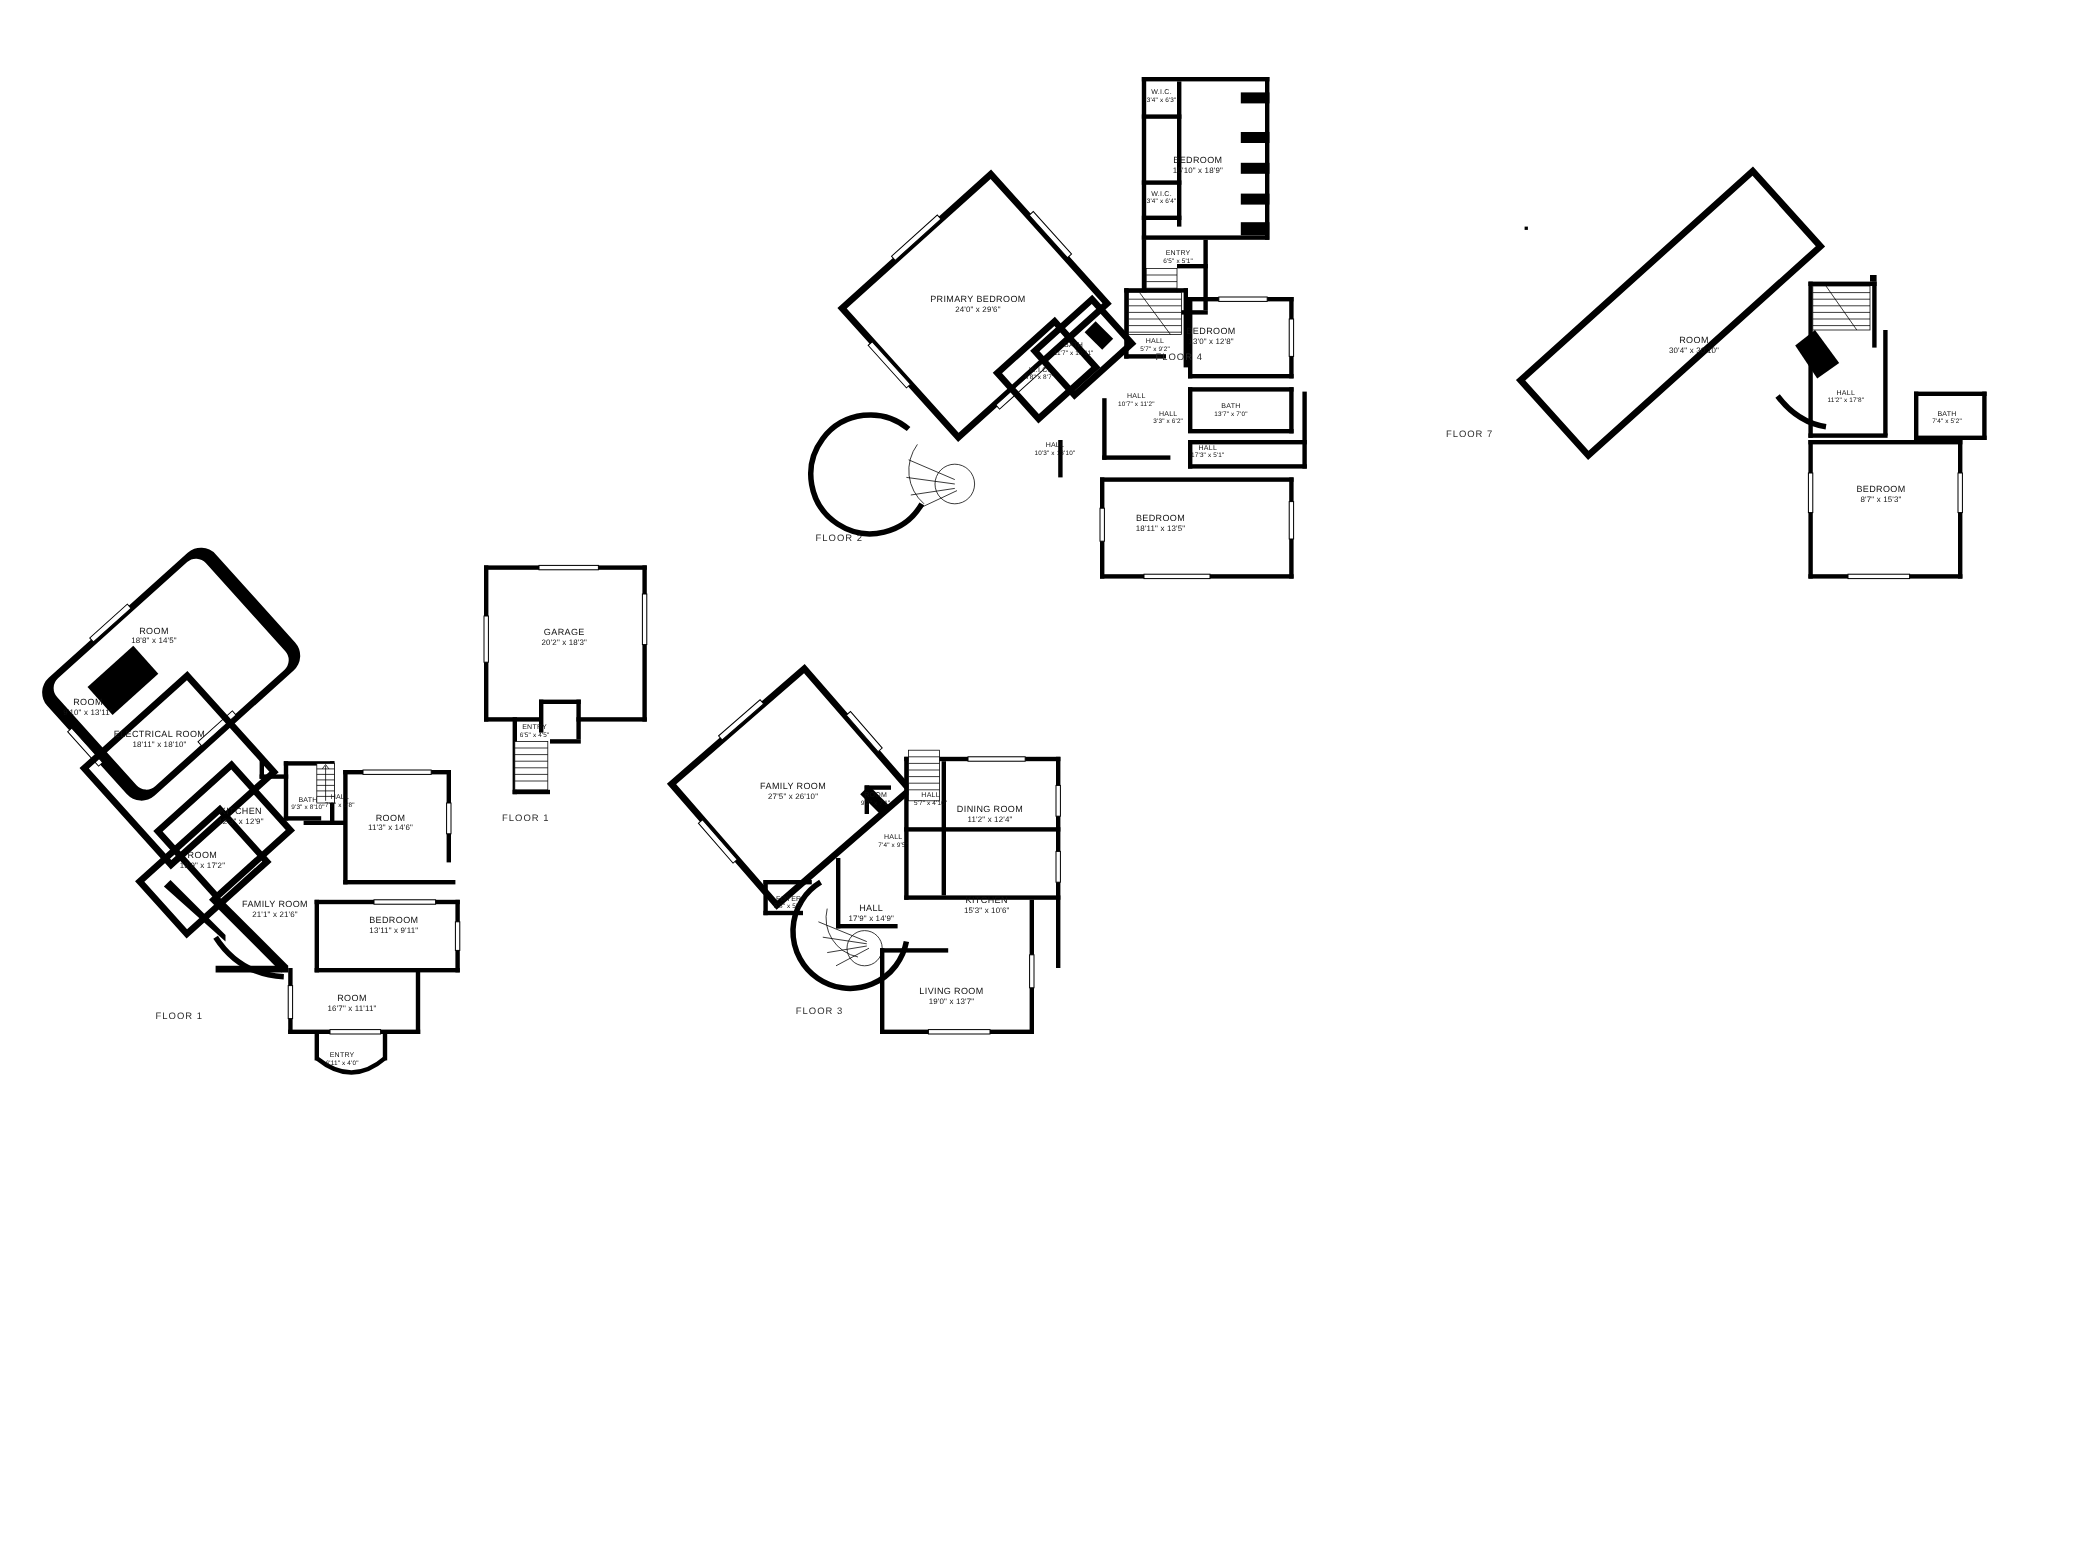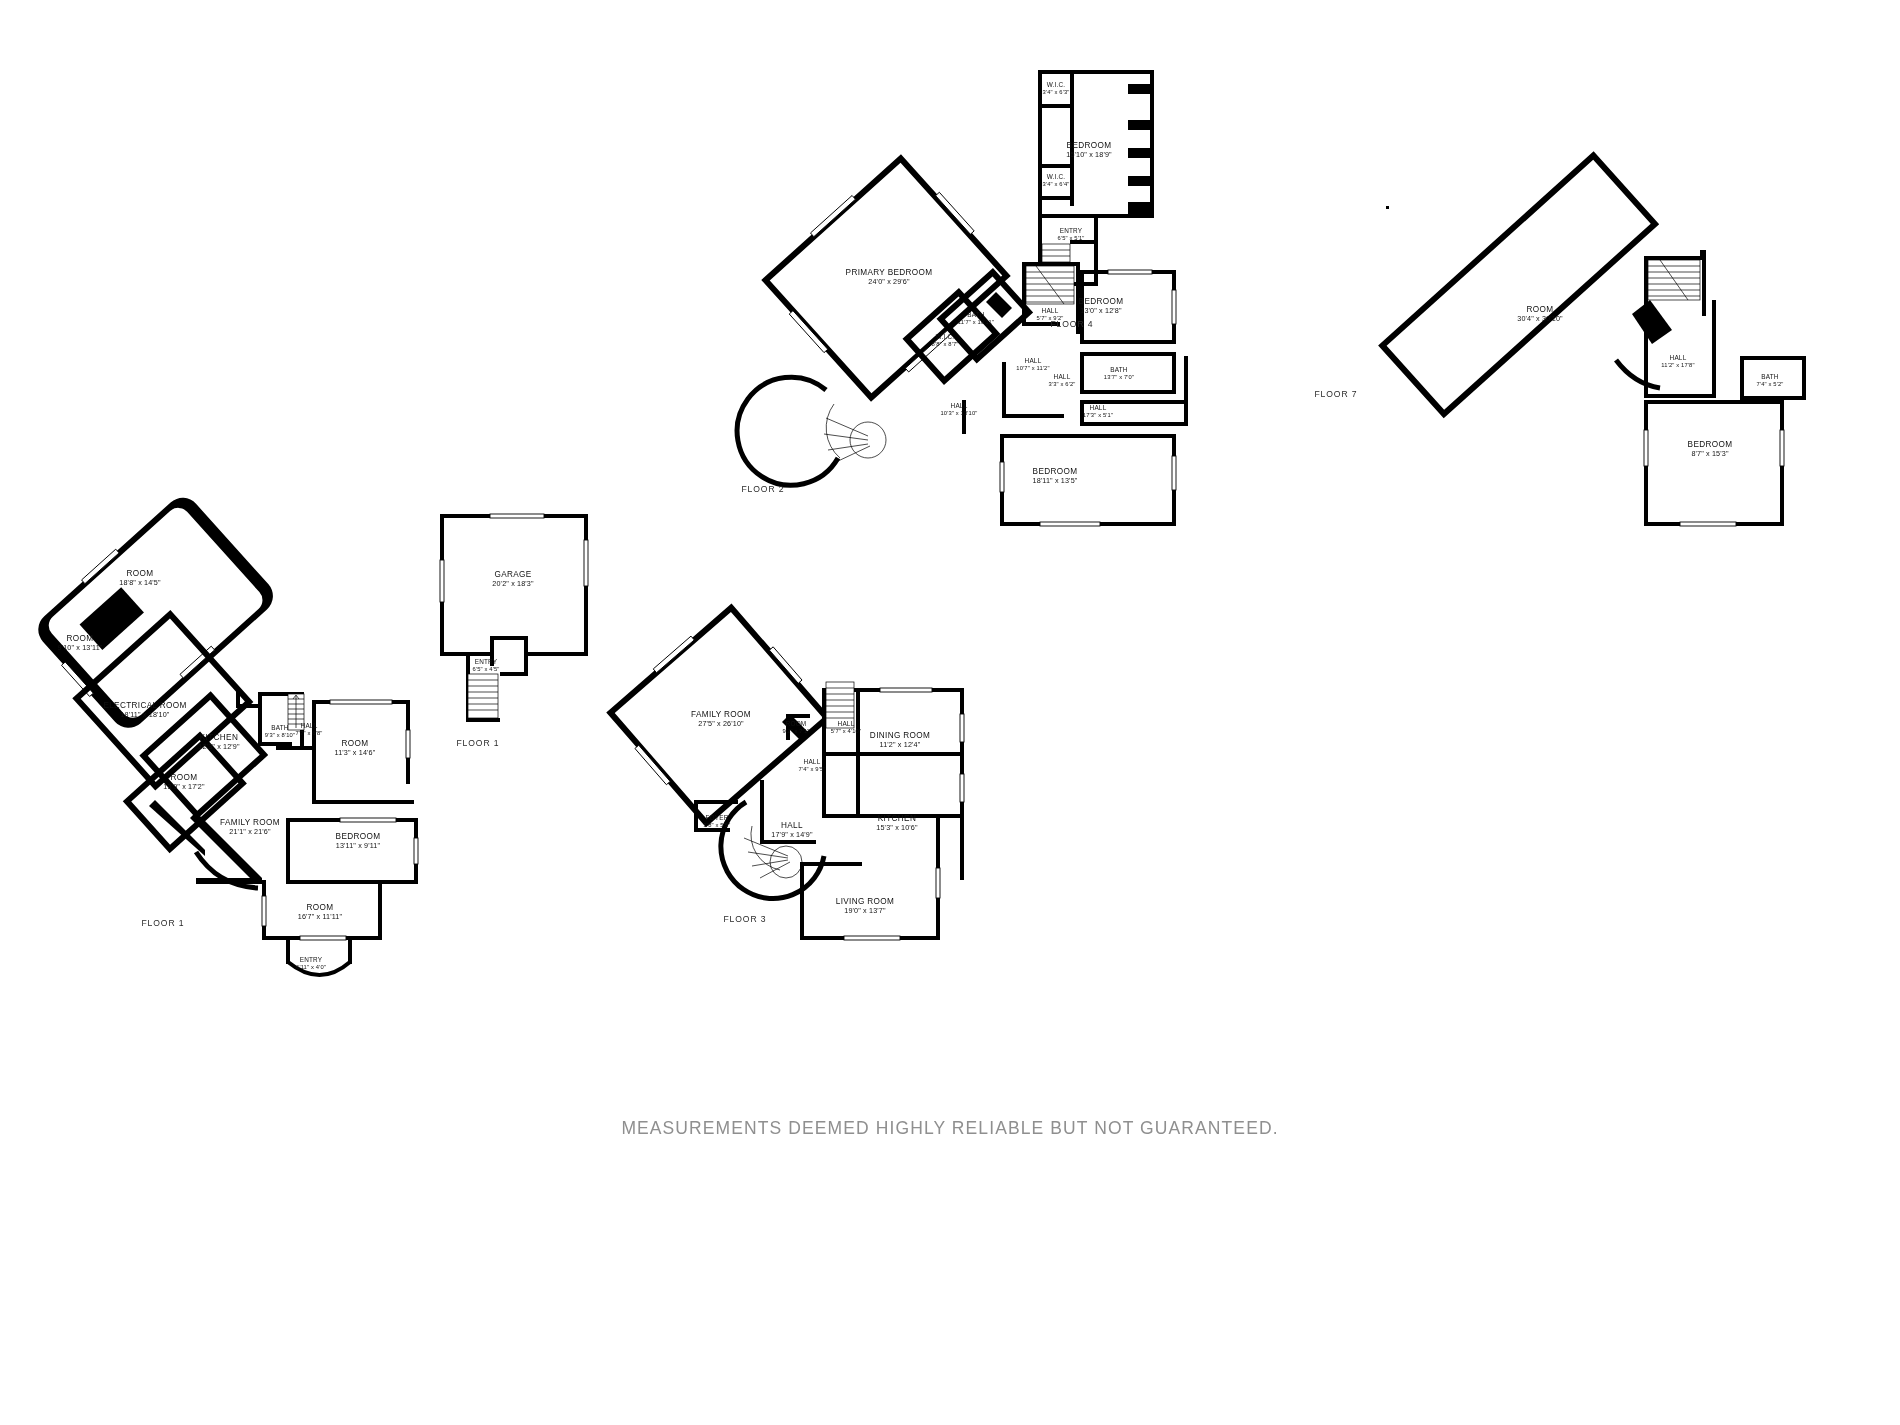--- a/index.html
+++ b/index.html
@@ -408,21 +408,21 @@
 
   <div id="labels-layer">
       <div class="room-label" style="left: 140px; top: 578px;">
         <span class="rl-name">ROOM</span>
         <span class="rl-dim">18'8" x 14'5"</span>
       </div>
       <div class="room-label" style="left: 80px; top: 643px;">
         <span class="rl-name">ROOM</span>
         <span class="rl-dim">9'10" x 13'11"</span>
       </div>
-      <div class="room-label" style="left: 145px; top: 710px; text-align: center;">
+      <div class="room-label" style="left: 145px; top: 672px; text-align: center;">
         <span class="rl-name">ELECTRICAL ROOM</span>
         <span class="rl-dim">18'11" x 18'10"</span>
       </div>
       <div class="room-label" style="left: 219px; top: 742px;">
         <span class="rl-name">KITCHEN</span>
         <span class="rl-dim">12'3" x 12'9"</span>
       </div>
       <div class="room-label tiny" style="left: 280px; top: 731px;">
         <span class="rl-name">BATH</span>
         <span class="rl-dim">9'3" x 8'10"</span>
@@ -578,14 +578,13 @@
     </div>
   <div id="captions-layer">
       <div class="floor-caption" style="left: 163px; top: 923px;">FLOOR 1</div>
       <div class="floor-caption" style="left: 478px; top: 743px;">FLOOR 1</div>
       <div class="floor-caption" style="left: 745px; top: 919px;">FLOOR 3</div>
       <div class="floor-caption" style="left: 1072px; top: 324px;">FLOOR 4</div>
       <div class="floor-caption" style="left: 763px; top: 489px;">FLOOR 2</div>
       <div class="floor-caption" style="left: 1336px; top: 394px;">FLOOR 7</div>
     </div>
 
-  <div id="disclaimer">MEASUREMENTS DEEMED HIGHLY RELIABLE BUT NOT GUARANTEED.</div>
 </div>
 
 </body></html>

